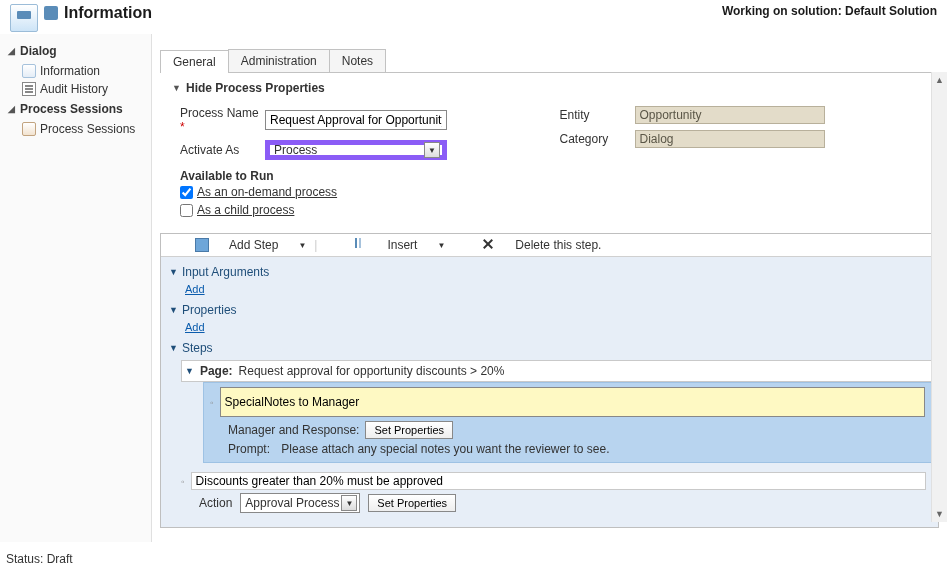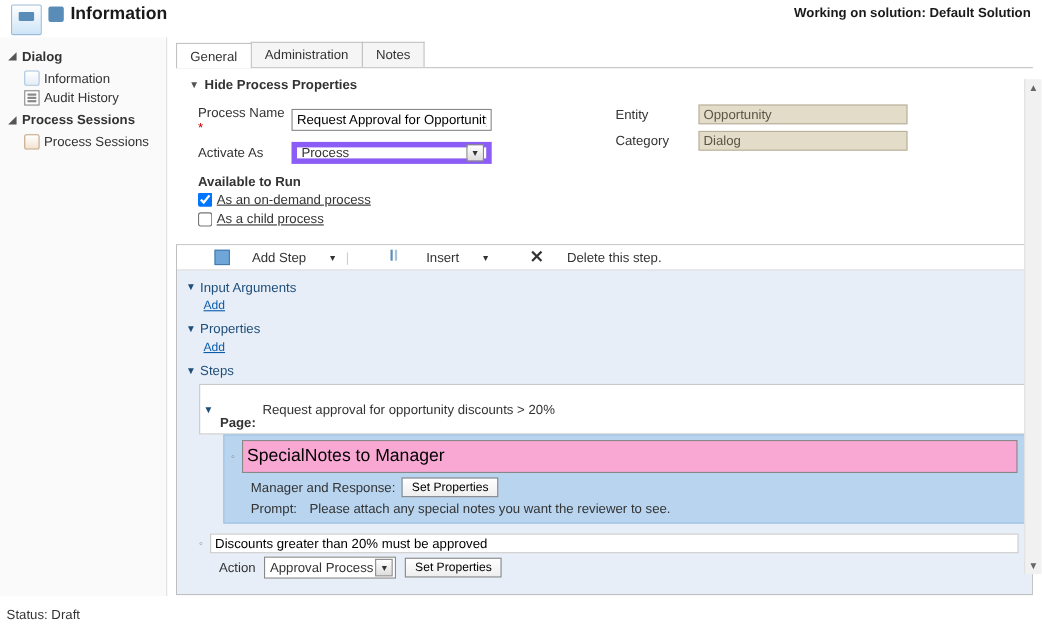--- a/index.html
+++ b/index.html
@@ -79,21 +79,21 @@
     .mini-icon.audit::after{content:'';position:absolute;left:2px;top:2px;right:2px;height:2px;background:#888;box-shadow:0 3px 0 #888,0 6px 0 #888;}
     .mini-icon.sessions { background: linear-gradient(#fff,#f2e3d0); border:1px solid #c2a37f; border-radius:2px; }
     .content {
       flex: 1;
       padding: 0 8px 0 8px;
       position: relative;
     }
     .tabstrip {
       display: flex;
       border-bottom: 1px solid #c2c2c2;
-      margin-top: 4px;
+      margin-top: 15px;
     }
     .tab {
       padding: 4px 12px;
       font-size: 12px;
       border: 1px solid #c2c2c2;
       border-bottom: none;
       background: #f5f5f5;
       margin-right: -1px;
       cursor: pointer;
     }
@@ -182,39 +182,39 @@
     .sec-title .blue-twisty { color: #1f4e79; font-size: 9px; }
     .addlink { color: #0b5cad; text-decoration: underline; padding: 2px 0 2px 18px; display:inline-block; cursor:pointer; font-size:11px; }
     .page-row {
       display: flex; align-items: center; gap: 6px;
       background: #fff;
       border: 1px solid #c9c9c9;
       padding: 3px 6px 3px 3px;
       margin: 3px 0 0 14px;
     }
     .page-row .blue-twisty { color: #1f4e79; font-size:9px; }
-    .page-row .pglabel { font-weight: bold; margin-top: 24px; }
+    .page-row .pglabel { font-weight: bold; }
     .step-block {
       margin: 0 0 0 36px;
       background: #b8d4ef;
       border: 1px solid #9ec2e4;
       padding: 4px 6px 6px;
     }
     .step-header {
       display: flex; align-items: center; gap: 6px;
       padding-bottom: 4px;
     }
     .step-bullet { color:#888; font-size:10px; }
     .step-name {
       flex: 1;
-      background: #f9a8d4;
+      background: #fef9c3;
       border: 1px solid #888;
       height: 18px;
       padding: 14px 4px;
-      font-size: 16px;
+      font-size: 12px;
     }
     .step-sub { padding-left: 18px; font-size: 12px; display: flex; align-items: center; gap: 4px; flex-wrap: wrap; }
     .step-sub .lbl { margin-right: 2px; }
     .btn {
       border: 1px solid #888;
       background: linear-gradient(#fff,#eee);
       padding: 2px 8px;
       font-size: 11px;
       cursor: pointer;
     }

